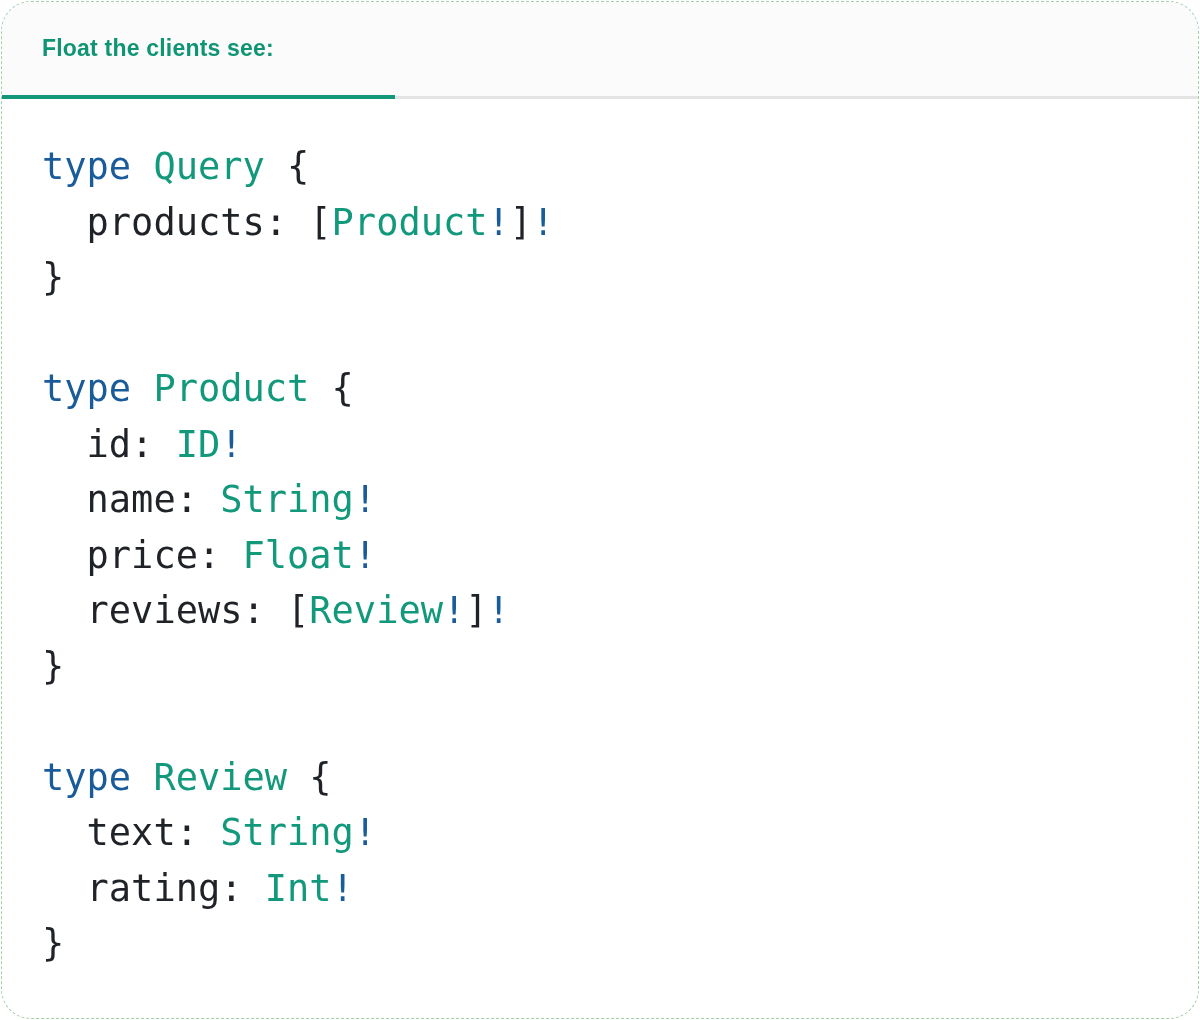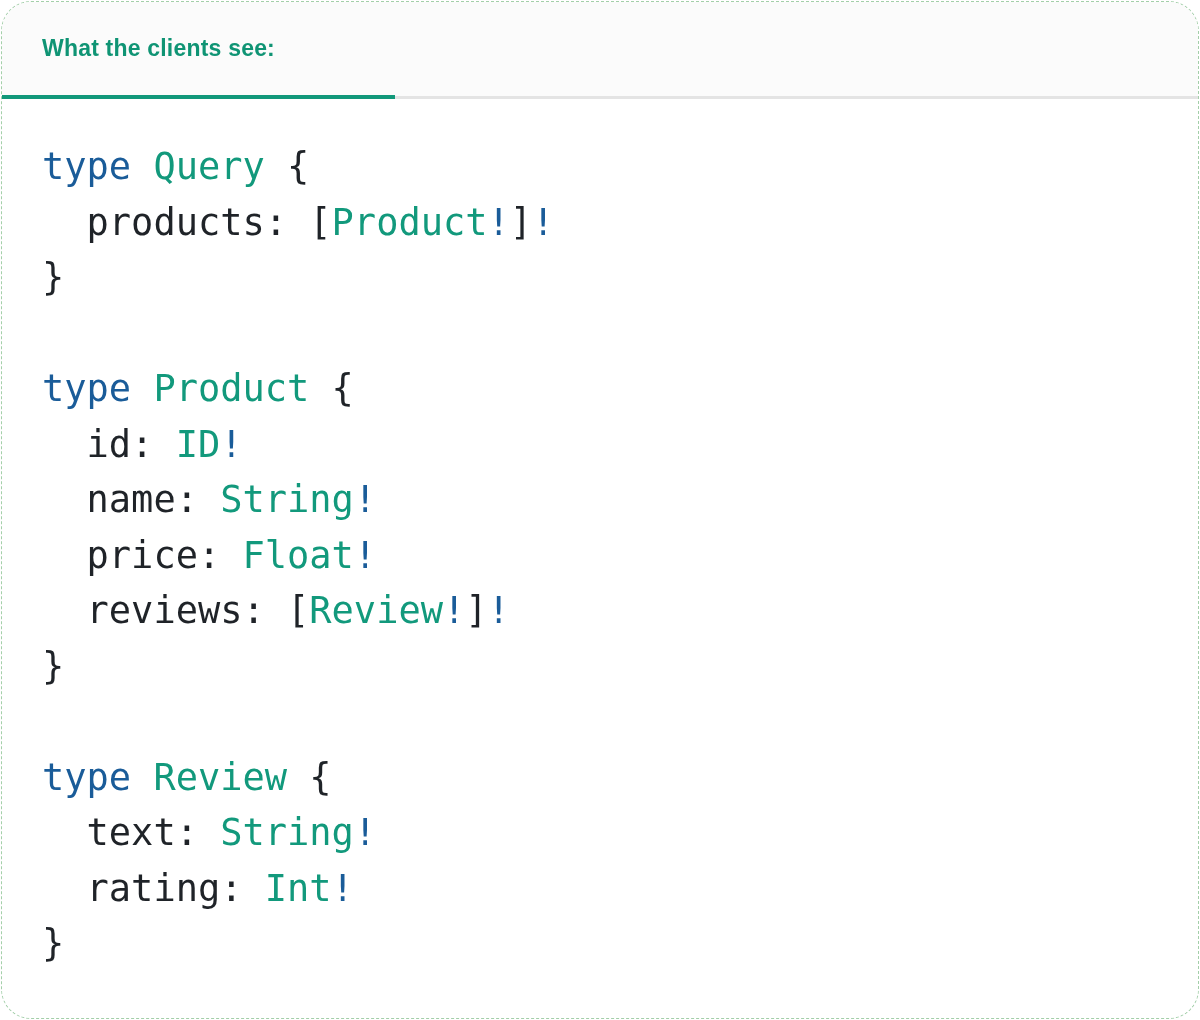--- a/index.html
+++ b/index.html
@@ -55,18 +55,18 @@
   .code-line { white-space: pre; min-height: 55.5px; }
   .tok-kw { color: var(--code_keyword, #1a5c99); }
   .tok-ty { color: var(--code_type, #12997c); }
   .tok-pl { color: var(--code_plain, #1f2328); }
 </style>
 </head>
 <body>
 
 <div class="card">
   <div class="card-header">
-    <span class="tab-label">What the clients see:</span>
+    <span class="tab-label">Float the clients see:</span>
     <div class="header-divider"></div>
     <div class="tab-indicator"></div>
   </div>
   <pre class="code"><div class="code-line"><span class="tok-kw">type</span><span class="tok-pl"> </span><span class="tok-ty">Query</span><span class="tok-pl"> {</span></div><div class="code-line"><span class="tok-pl">  products: [</span><span class="tok-ty">Product</span><span class="tok-kw">!</span><span class="tok-pl">]</span><span class="tok-kw">!</span></div><div class="code-line"><span class="tok-pl">}</span></div><div class="code-line"></div><div class="code-line"><span class="tok-kw">type</span><span class="tok-pl"> </span><span class="tok-ty">Product</span><span class="tok-pl"> {</span></div><div class="code-line"><span class="tok-pl">  id: </span><span class="tok-ty">ID</span><span class="tok-kw">!</span></div><div class="code-line"><span class="tok-pl">  name: </span><span class="tok-ty">String</span><span class="tok-kw">!</span></div><div class="code-line"><span class="tok-pl">  price: </span><span class="tok-ty">Float</span><span class="tok-kw">!</span></div><div class="code-line"><span class="tok-pl">  reviews: [</span><span class="tok-ty">Review</span><span class="tok-kw">!</span><span class="tok-pl">]</span><span class="tok-kw">!</span></div><div class="code-line"><span class="tok-pl">}</span></div><div class="code-line"></div><div class="code-line"><span class="tok-kw">type</span><span class="tok-pl"> </span><span class="tok-ty">Review</span><span class="tok-pl"> {</span></div><div class="code-line"><span class="tok-pl">  text: </span><span class="tok-ty">String</span><span class="tok-kw">!</span></div><div class="code-line"><span class="tok-pl">  rating: </span><span class="tok-ty">Int</span><span class="tok-kw">!</span></div><div class="code-line"><span class="tok-pl">}</span></div></pre>
 </div>
 
 </body></html>

